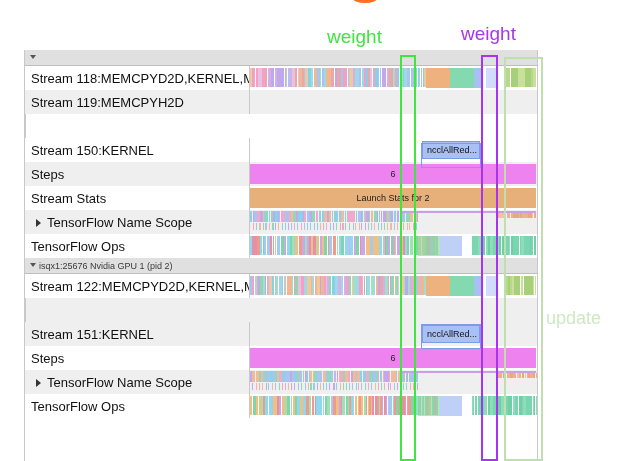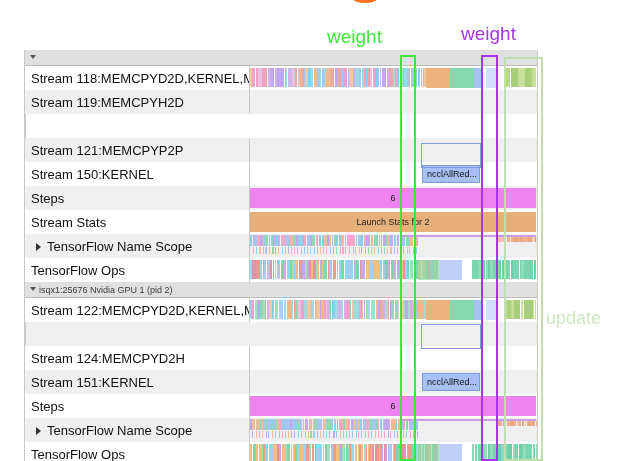--- a/index.html
+++ b/index.html
@@ -175,26 +175,20 @@
         <div class="bar" style="left:283.1px;width:2.9px;top:2px;height:19px;background:#c8e09a"></div>
       </div>
     </div>
     <div class="row alt">
       <div class="lbl">
         <span>Stream 119:MEMCPYH2D</span>
       </div>
       <div class="track"></div>
     </div>
     <div class="row">
-      <div class="track"></div>
-    </div>
-    <div class="row alt">
-      <div class="lbl">
-        <span>Stream 121:MEMCPYP2P</span>
-      </div>
       <div class="track"></div>
     </div>
     <div class="row">
       <div class="lbl">
         <span>Stream 150:KERNEL</span>
       </div>
       <div class="track">
         <div class="bar nccl-bar" style="left:172px;width:58px;top:3px;height:18px">ncclAllRed...</div>
       </div>
     </div>
@@ -596,26 +590,20 @@
         <div class="bar" style="left:273.7px;width:2.3px;top:2px;height:19px;background:#a8d07a"></div>
         <div class="bar" style="left:276.3px;width:3.3px;top:2px;height:19px;background:#a8d07a"></div>
         <div class="bar" style="left:279.6px;width:3.2px;top:2px;height:19px;background:#a8d07a"></div>
         <div class="bar" style="left:283.1px;width:1.2px;top:2px;height:19px;background:#c8e09a"></div>
         <div class="bar" style="left:284.8px;width:0.9px;top:2px;height:19px;background:#c8e09a"></div>
       </div>
     </div>
     <div class="row alt">
       <div class="track"></div>
     </div>
-    <div class="row">
-      <div class="lbl">
-        <span>Stream 124:MEMCPYD2H</span>
-      </div>
-      <div class="track"></div>
-    </div>
     <div class="row alt">
       <div class="lbl">
         <span>Stream 151:KERNEL</span>
       </div>
       <div class="track">
         <div class="bar nccl-bar" style="left:172px;width:58px;top:3px;height:18px">ncclAllRed...</div>
       </div>
     </div>
     <div class="row">
       <div class="lbl">

